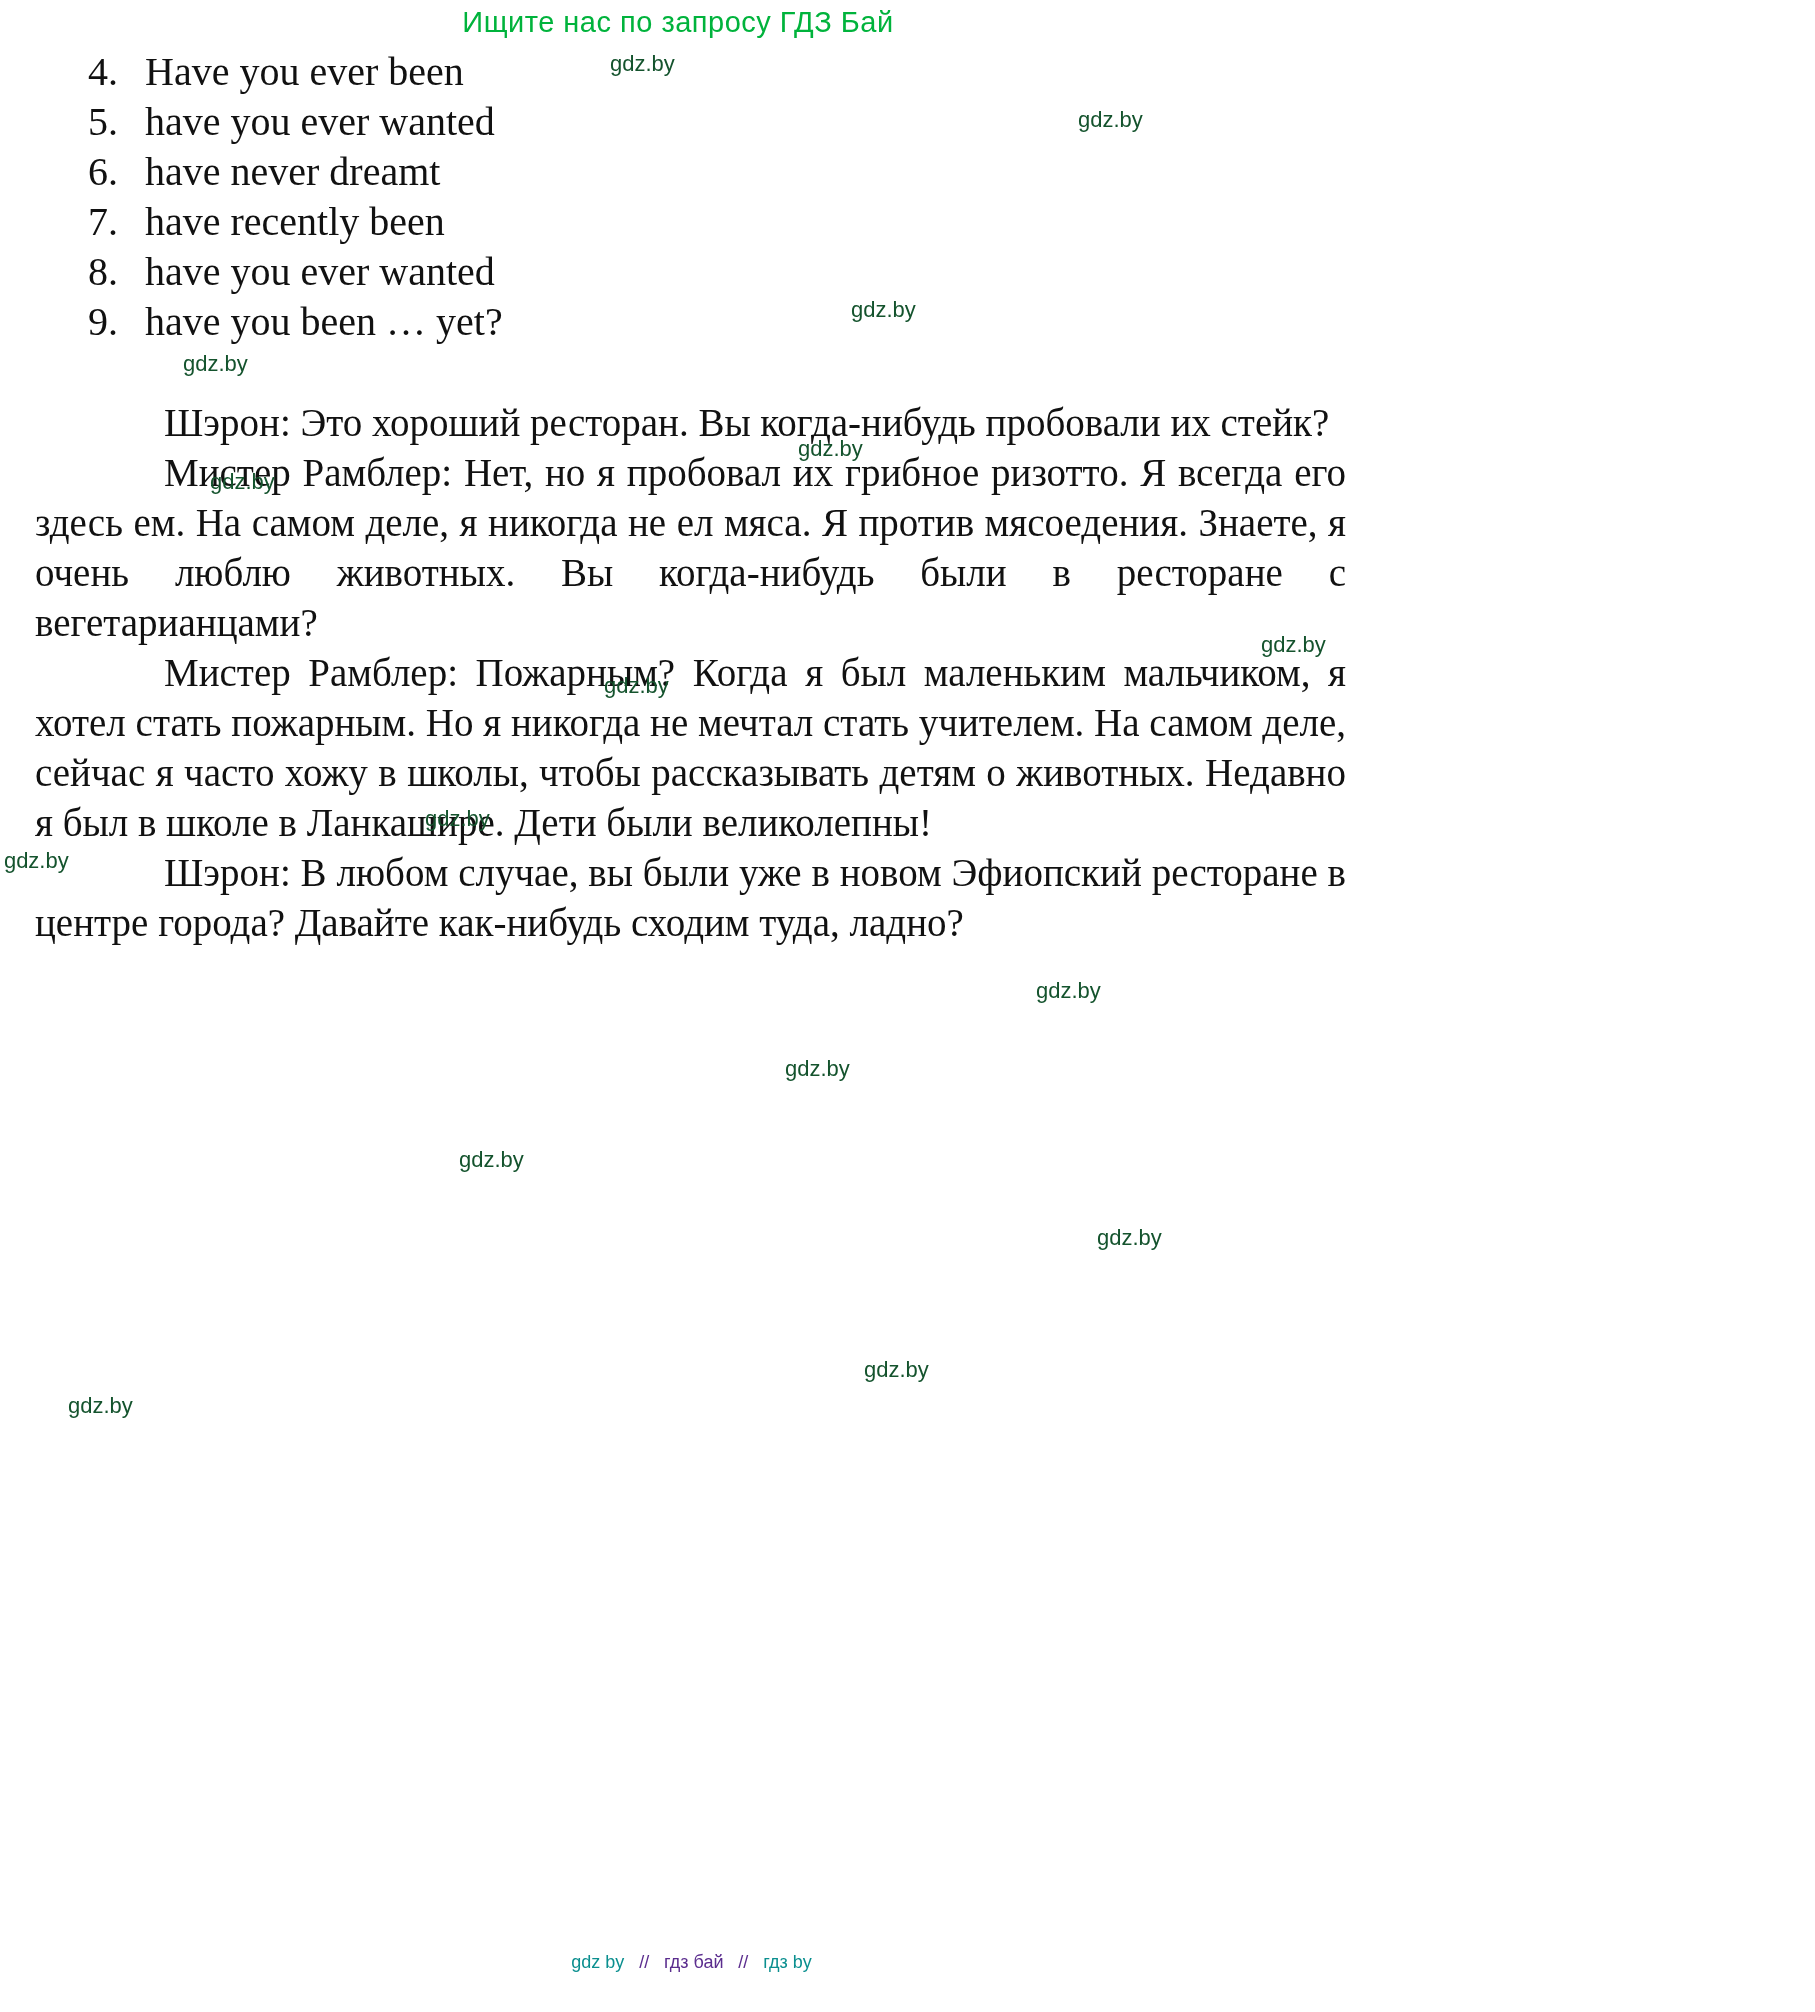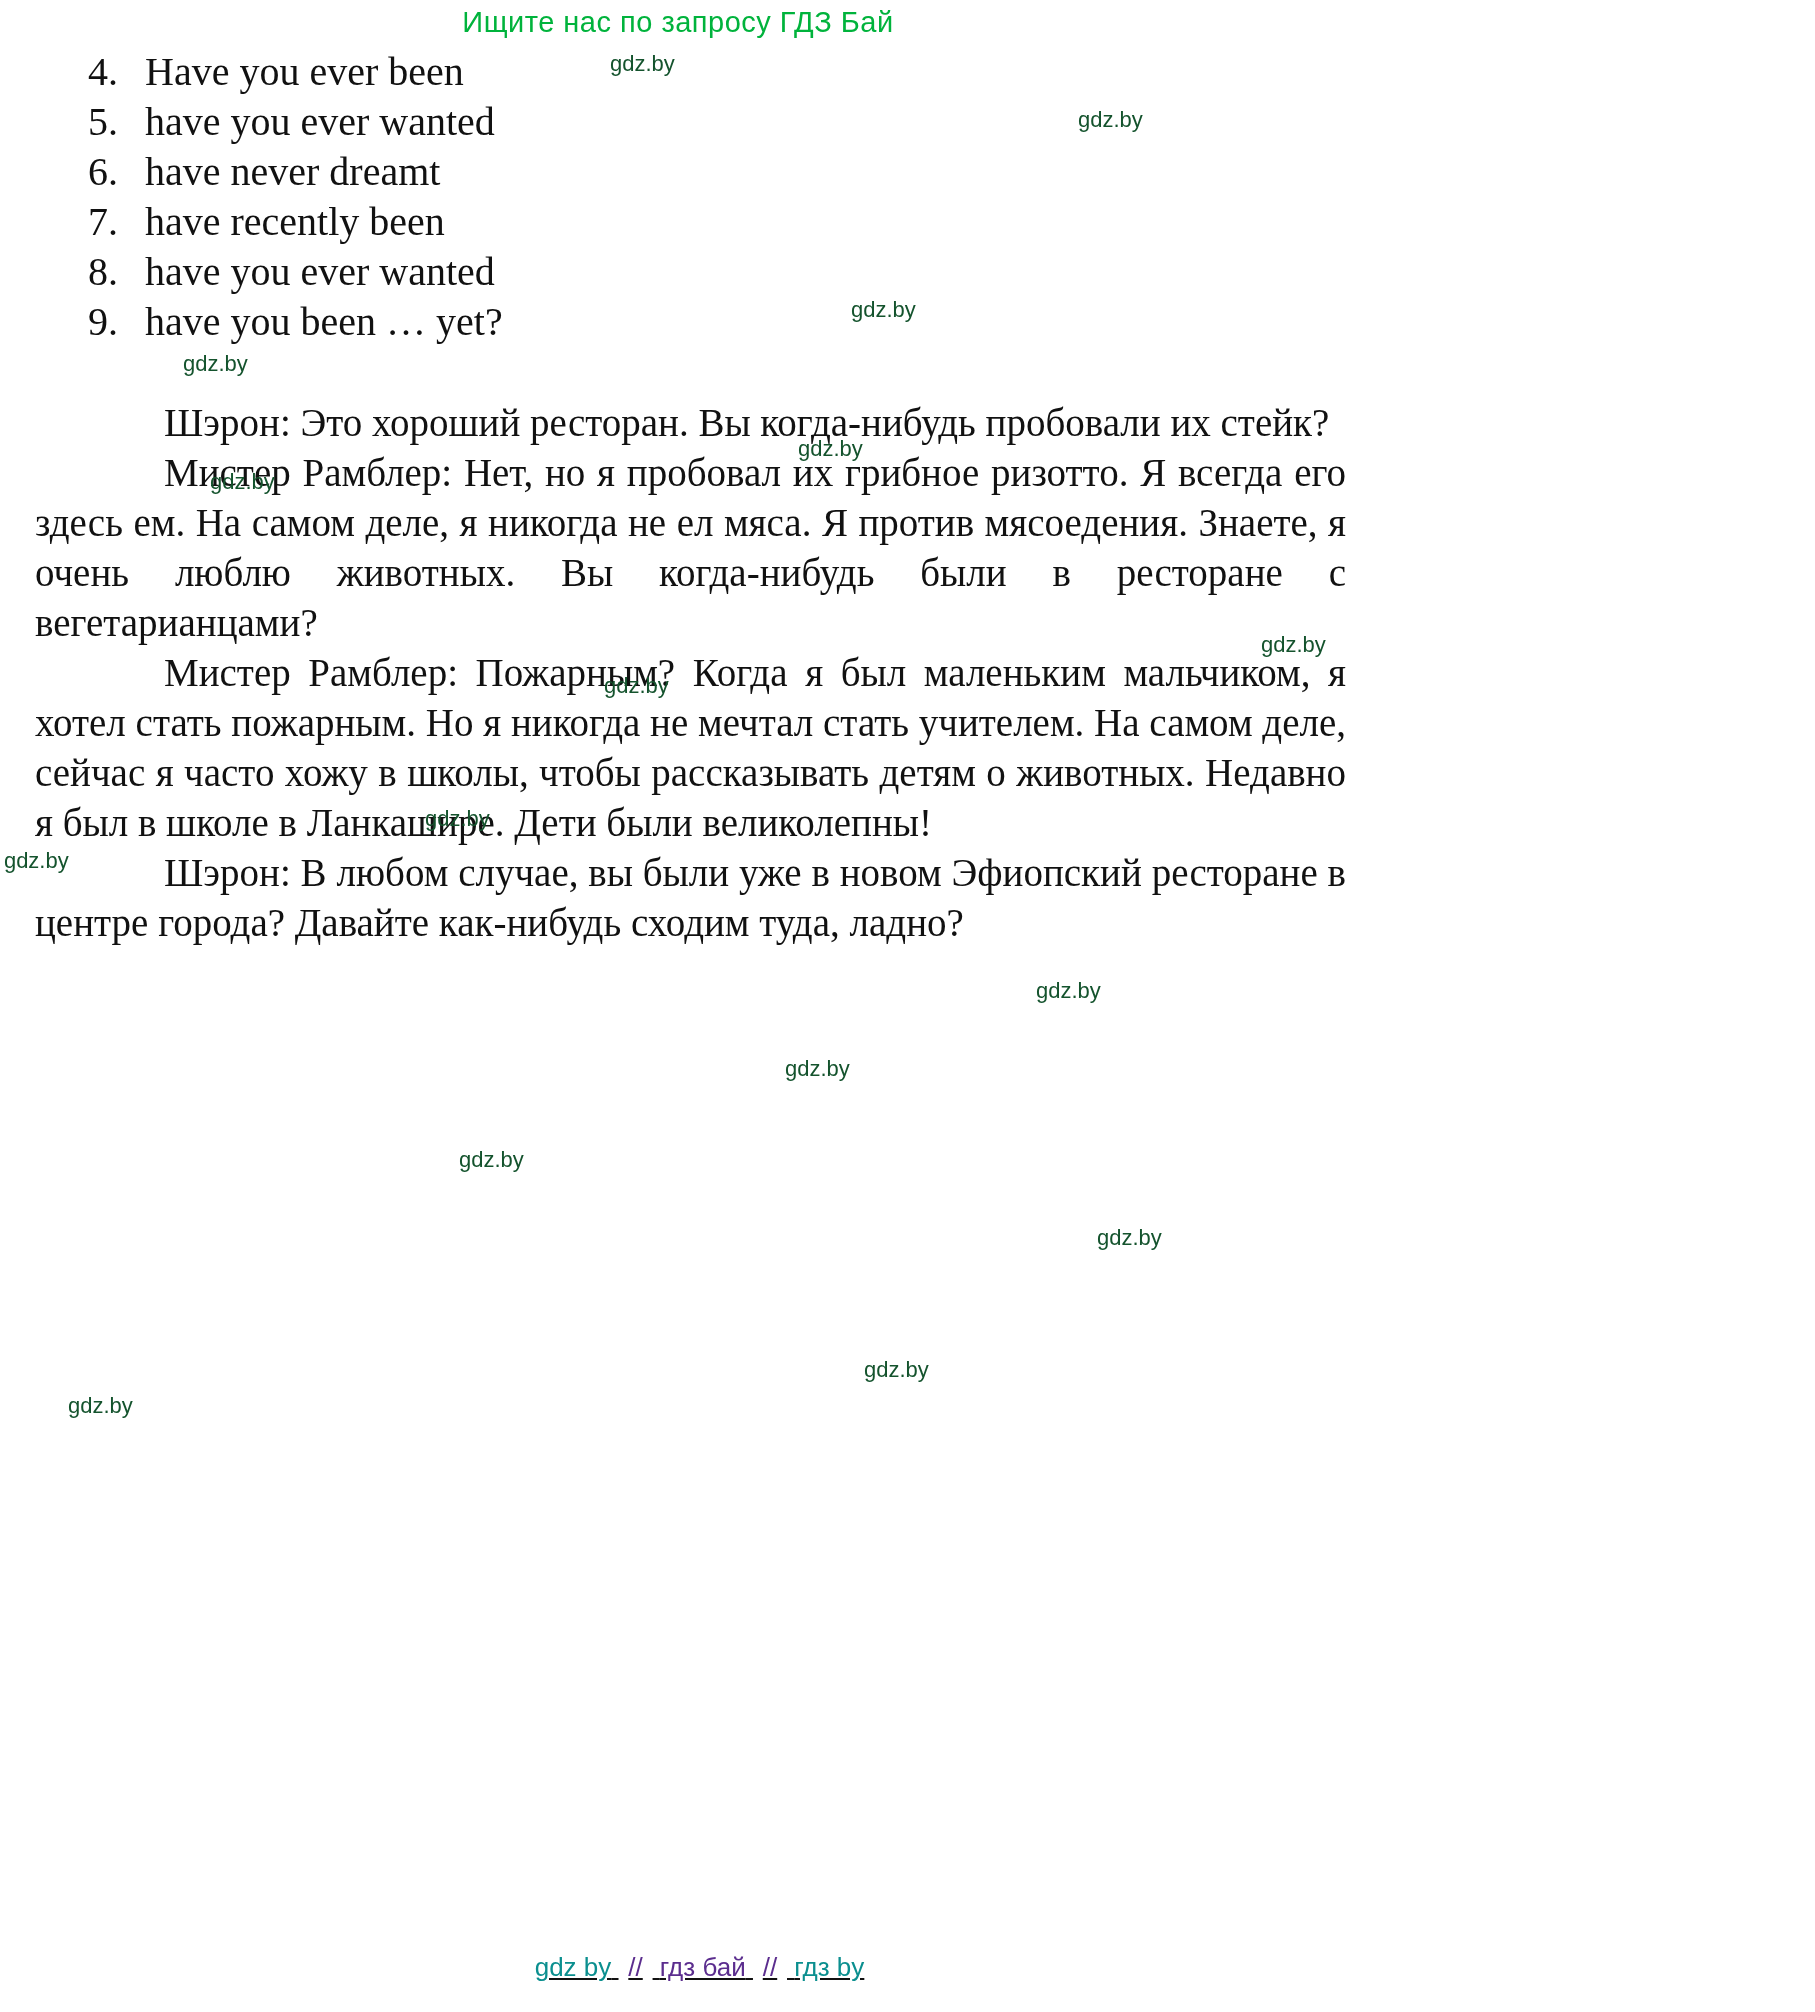--- a/index.html
+++ b/index.html
@@ -57,26 +57,25 @@
   .wm {
     position: absolute;
     font-family: "Liberation Sans", sans-serif;
     font-size: 22px;
     color: #14532d;
     white-space: nowrap;
   }
   .footer {
     position: absolute;
     top: 1952px;
-    left: 12px;
+    left: 4px;
     width: 1375px;
     text-align: center;
     font-family: "Liberation Sans", sans-serif;
-    font-size: 26px;
-    text-decoration: underline;
+    font-size: 18px;
   }
   .footer .teal { color: #0b8f8f; }
   .footer .purple { color: #5b2d8e; }
   .footer .sep { color: #5b2d8e; padding: 0 9.8px; }
 </style>
 </head>
 <body>
 
 <div class="page">
 

